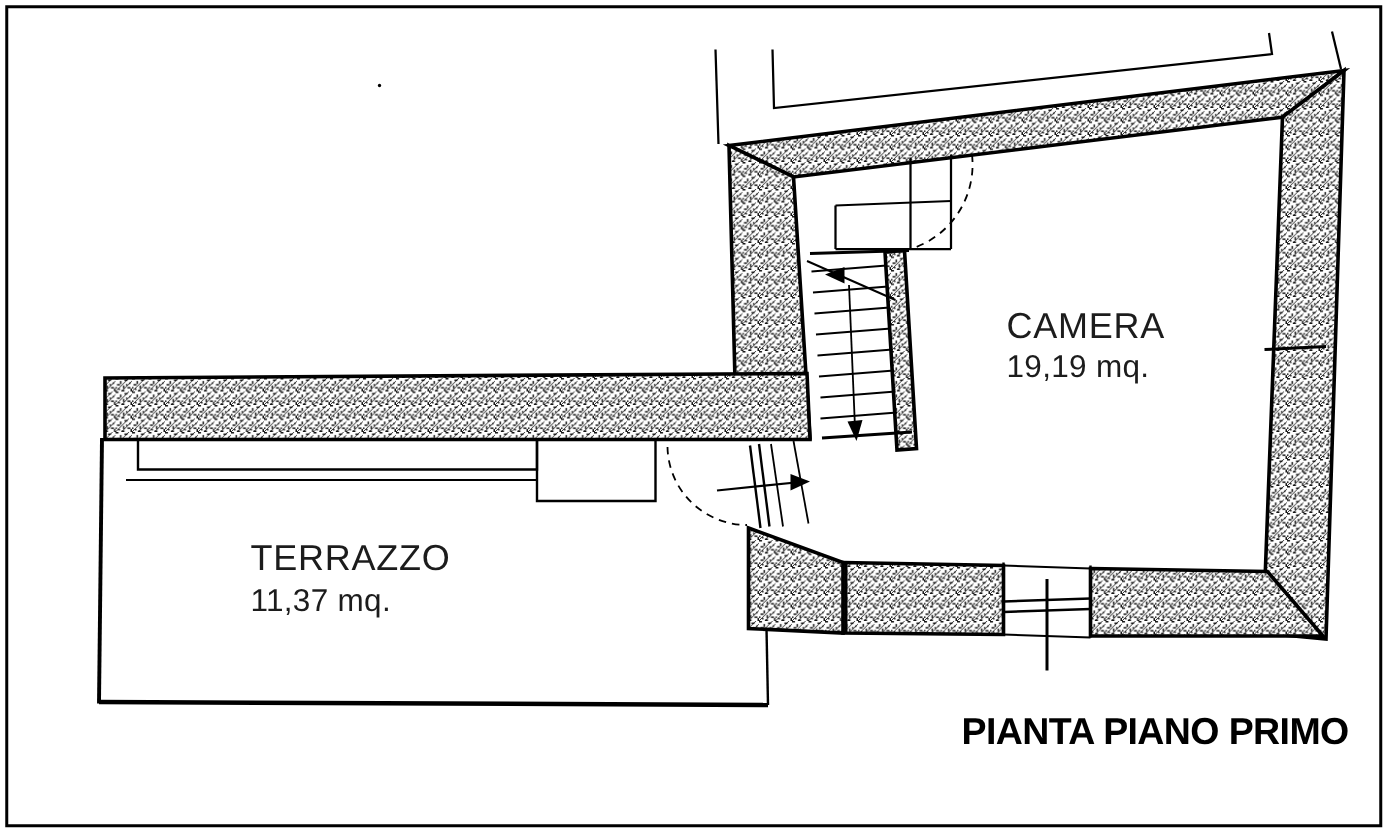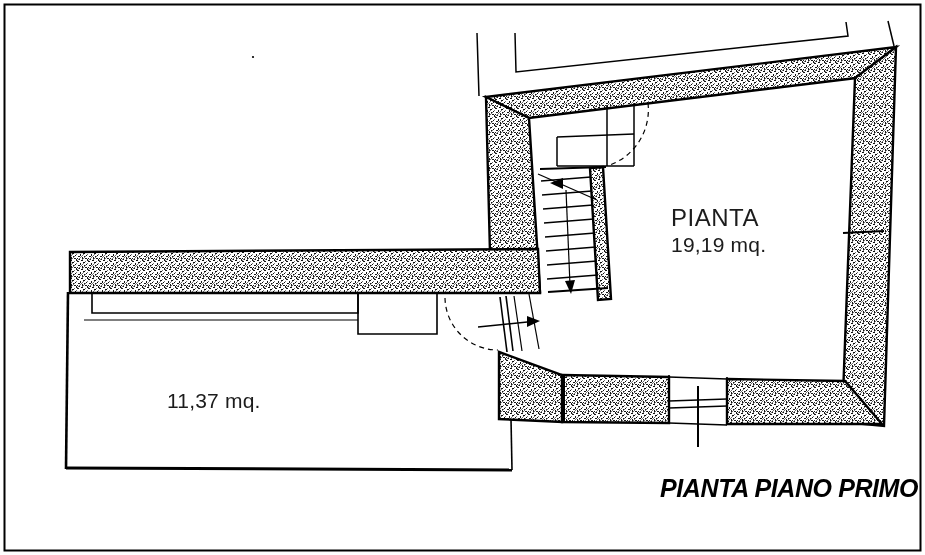--- a/index.html
+++ b/index.html
@@ -116,19 +116,20 @@
     <path d="M669,375 L669,424" stroke-width="1.6"></path>
     <path d="M727,377 L727,425" stroke-width="1.6"></path>
     <path d="M669,377 L727,379" stroke-width="1.4"></path>
     <path d="M669,423 L727,425" stroke-width="1.4"></path>
     <path d="M669,401 L727,399" stroke-width="1.6"></path>
     <path d="M669,408 L727,406" stroke-width="1.6"></path>
     <path d="M698,386 L698,447" stroke-width="2"></path>
   </g>
 </svg>
 
-  <div class="lbl room-name" style="left:671px;top:206px;">PIANTA</div>
+  <div class="lbl room-name" style="left:671px;top:206px;">CAMERA</div>
   <div class="lbl room-area" style="left:671px;top:234px;">19,19 mq.</div>
 
+  <div class="lbl room-name" style="left:167px;top:361px;">TERRAZZO</div>
   <div class="lbl room-area" style="left:167px;top:390px;">11,37 mq.</div>
 
-  <div class="lbl caption" style="left:660px;top:476px;font-style:italic;">PIANTA PIANO PRIMO</div>
+  <div class="lbl caption" style="left:641px;top:476px;">PIANTA PIANO PRIMO</div>
 </div>
 
 </body></html>

